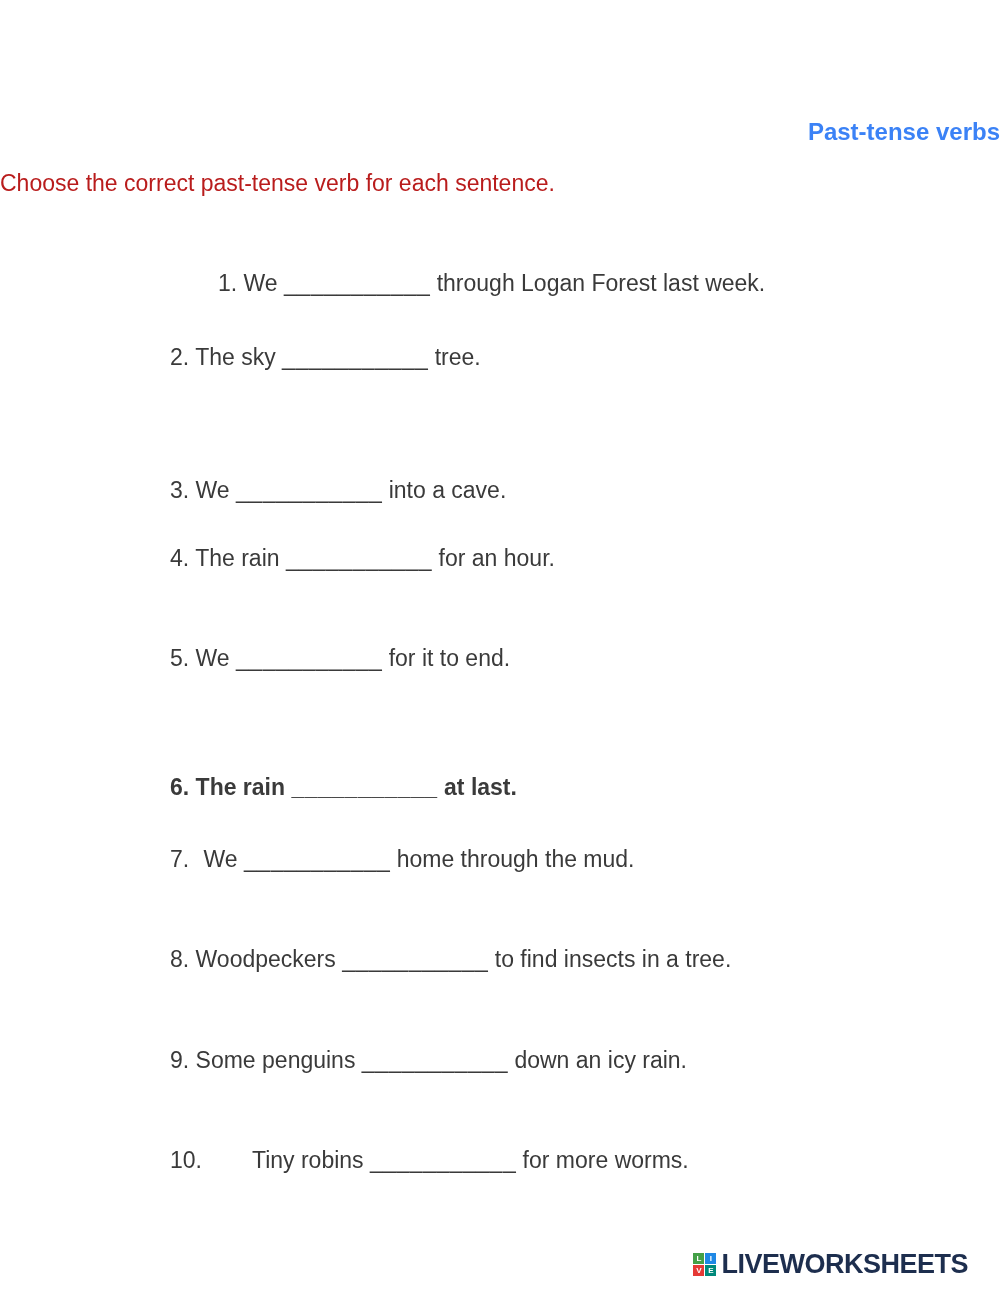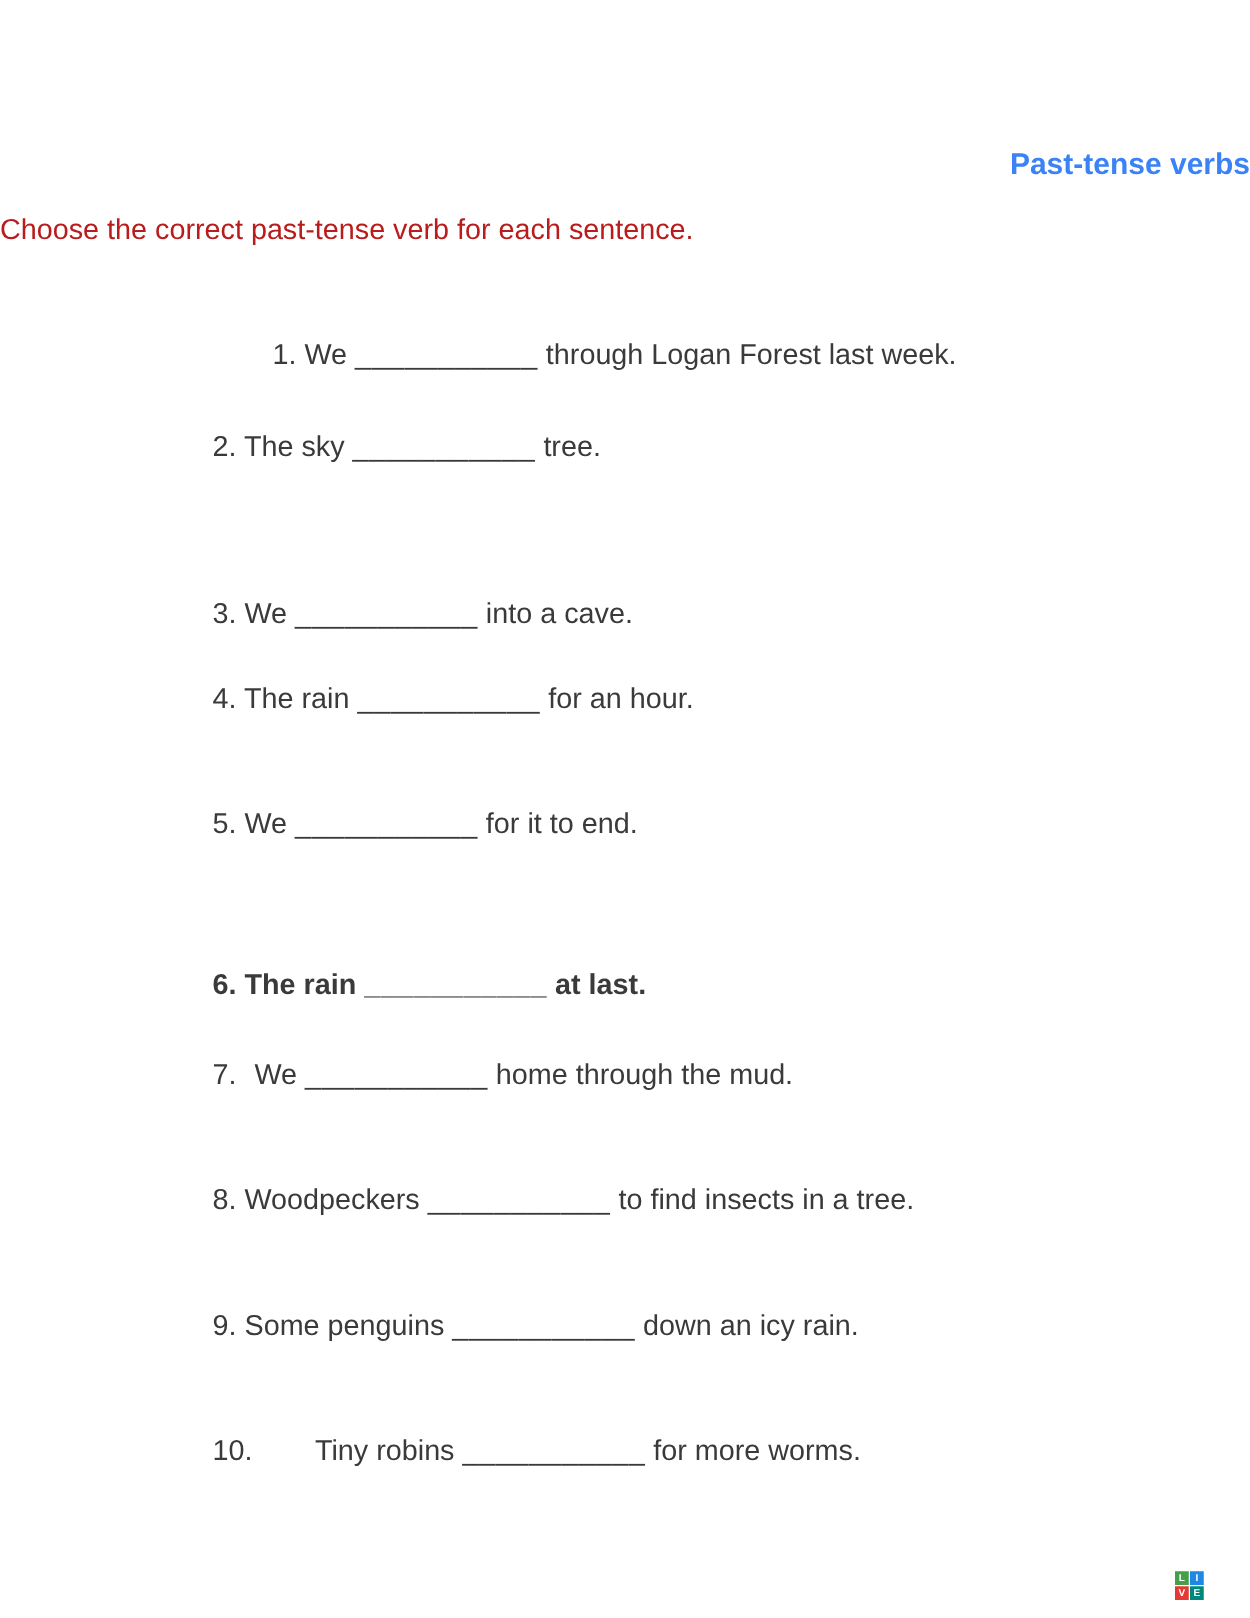--- a/index.html
+++ b/index.html
@@ -177,15 +177,16 @@
 
   </div>
 
   <div class="footer">
     <span class="logo">
       <span class="cell" style="background: rgb(67, 160, 71);">L</span>
       <span class="cell" style="background: rgb(30, 136, 229);">I</span>
       <span class="cell" style="background: rgb(229, 57, 53);">V</span>
       <span class="cell" style="background: rgb(0, 137, 123);">E</span>
     </span>
+    <span class="brand" style="color: rgb(29, 46, 78);">LIVEWORKSHEETS</span>
   </div>
 
 </div>
 
 </body></html>

